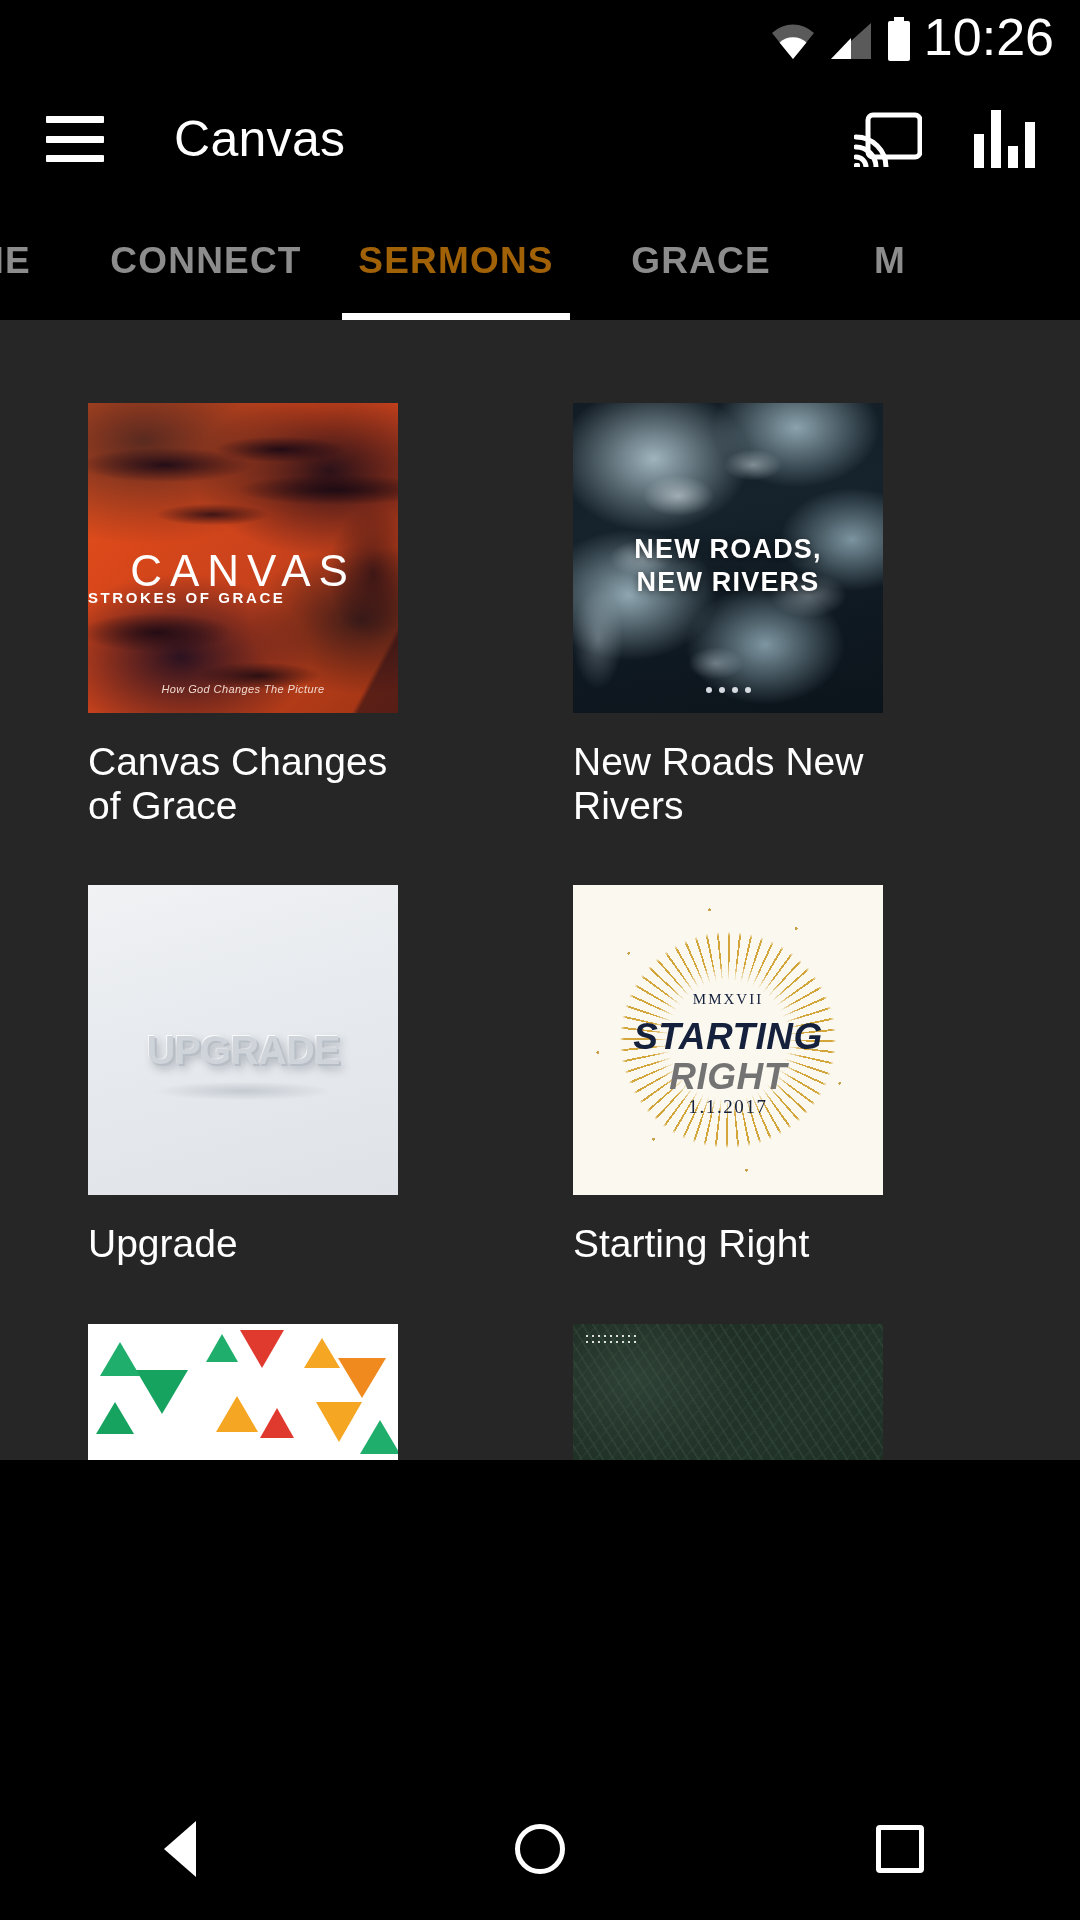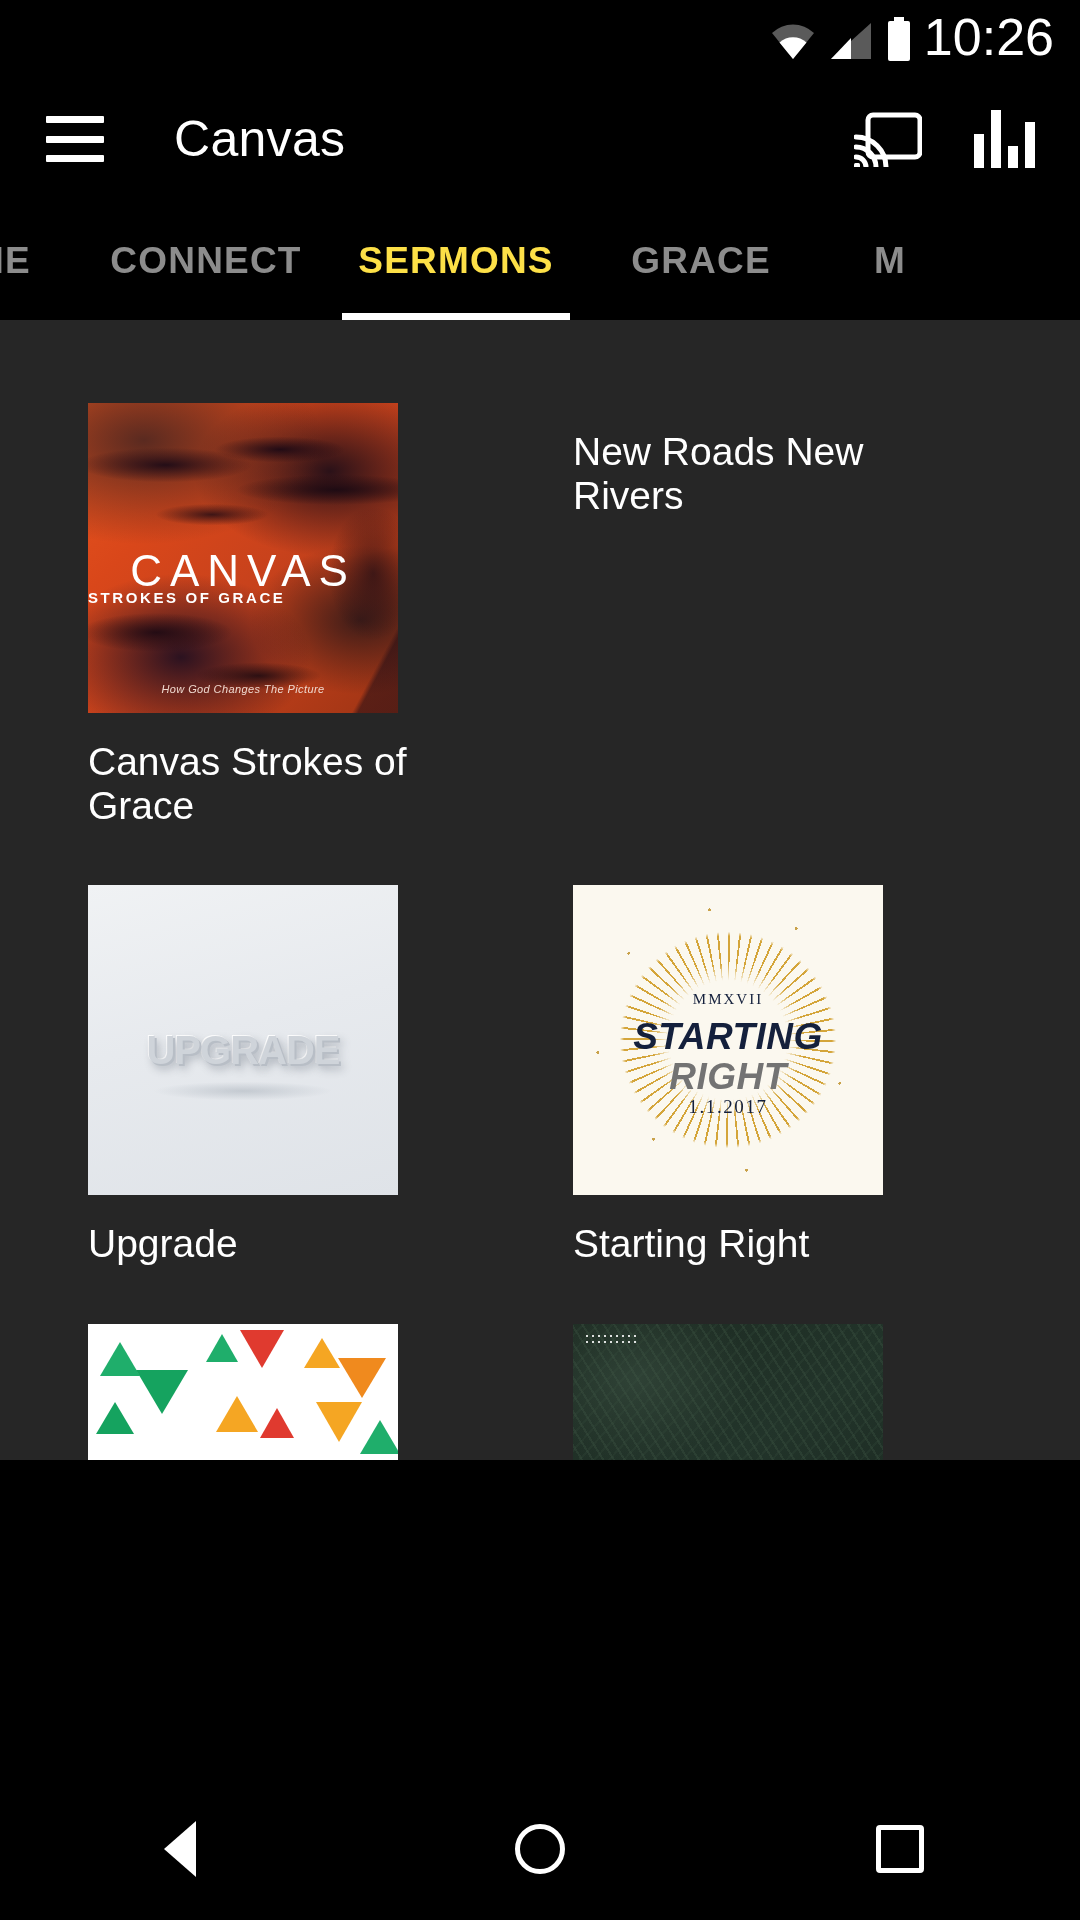--- a/index.html
+++ b/index.html
@@ -54,21 +54,21 @@
   }
   .tabstrip{
     position:absolute; left:-78px; top:0; height:118px;
     display:flex; align-items:center;
   }
   .tab{
     height:118px; display:flex; align-items:center; justify-content:center;
     color:#8c8c8c; font-size:37px; font-weight:bold; letter-spacing:1.2px;
     white-space:nowrap; position:relative; cursor:pointer;
   }
-  .tab.active{ color:#fde047; }
+  .tab.active{ color:#a16207; }
   .tab .ind{
     position:absolute; bottom:0; left:12px; right:12px; height:7px; background:#fff;
     display:none;
   }
   .tab.active .ind{ display:block; }
 
   
   .content{
     position:absolute; top:320px; left:0; width:1080px; height:1140px;
     background:#262626; overflow:hidden;
@@ -339,24 +339,37 @@
     <div class="grid">
 
       <div class="cell">
         <div class="thumb art-canvas">
           <div class="streaks"></div>
           <div class="diag"></div>
           <div class="ttl">CANVAS</div>
           <div class="sub">STROKES OF GRACE</div>
           <div class="foot">How God Changes The Picture</div>
         </div>
-        <div class="caption">Canvas Strokes of Grace</div>
-      </div>
-
-      <div class="cell">
+        <div class="caption">Canvas Changes of Grace</div>
+      </div>
+
+      <div class="cell">
+        <div class="thumb art-roads">
+          <div class="foam"></div>
+          <div class="rtxt">
+            <span>NEW ROADS,</span><br>
+            <span>NEW RIVERS</span>
+          </div>
+          <div class="dots">
+            <i></i>
+            <i></i>
+            <i></i>
+            <i></i>
+          </div>
+        </div>
         <div class="caption">New Roads New Rivers</div>
       </div>
 
       <div class="rowgap"></div>
 
       <div class="cell">
         <div class="thumb art-upgrade">
           <div class="sh"></div>
           <div class="ug">UPGRADE</div>
         </div>

